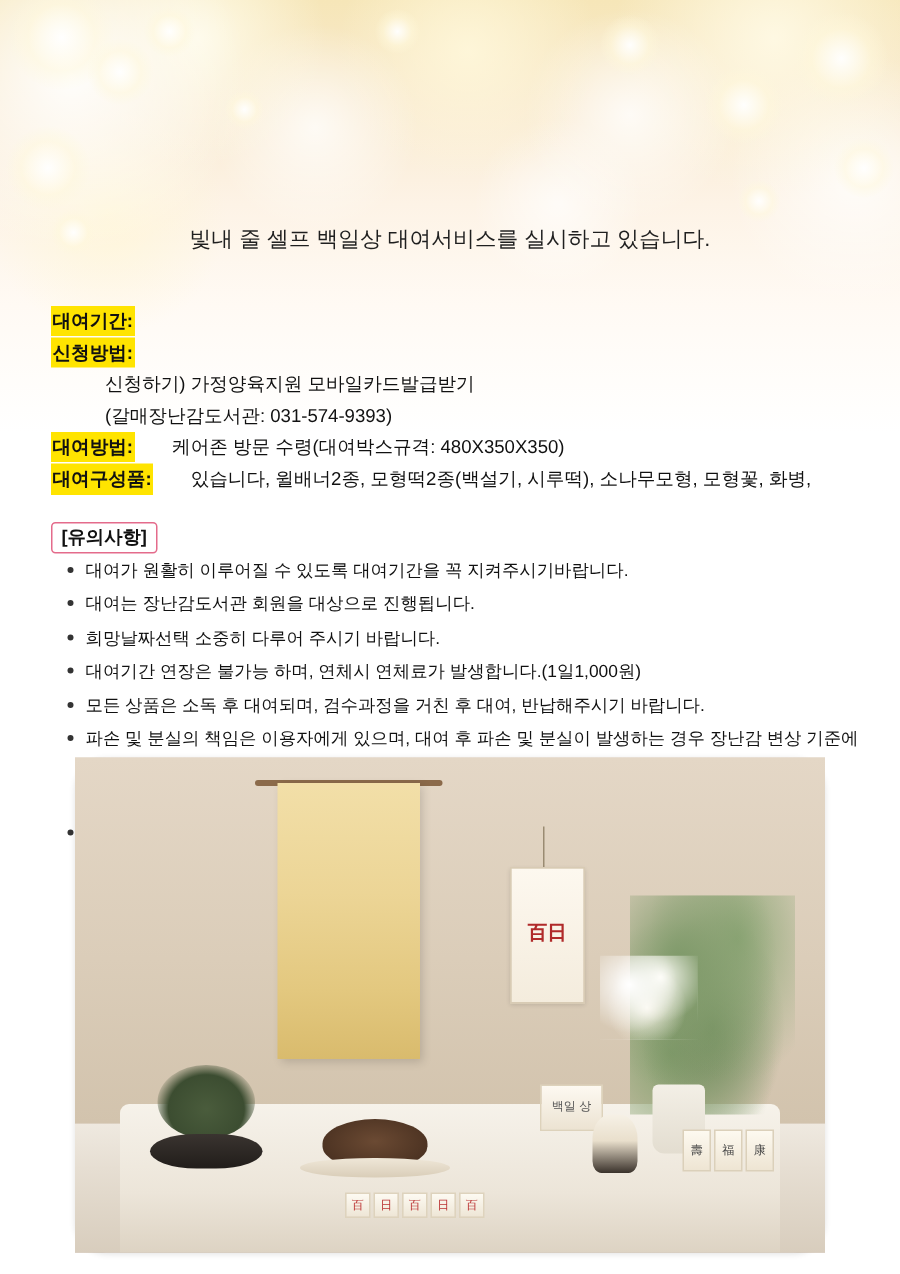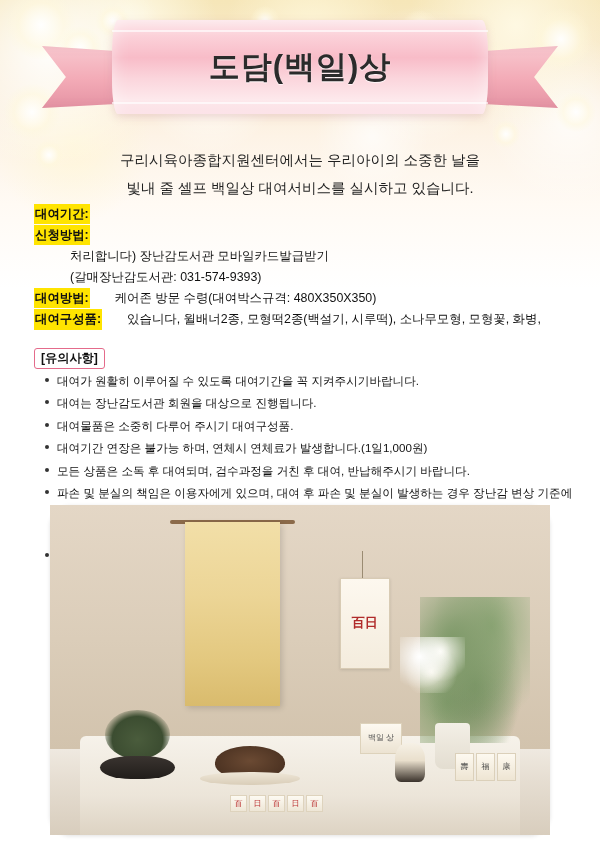--- a/index.html
+++ b/index.html
@@ -443,66 +443,56 @@
     <div class="bokeh" style="left:150px;top:60px;width:26px;height:26px;"></div>
     <div class="bokeh" style="left:250px;top:6px;width:30px;height:30px;"></div>
     <div class="bokeh" style="left:400px;top:10px;width:40px;height:40px;"></div>
     <div class="bokeh" style="left:470px;top:44px;width:52px;height:52px;"></div>
     <div class="bokeh" style="left:530px;top:8px;width:62px;height:62px;"></div>
     <div class="bokeh" style="left:556px;top:92px;width:40px;height:40px;"></div>
     <div class="bokeh" style="left:492px;top:120px;width:28px;height:28px;"></div>
     <div class="bokeh" style="left:34px;top:140px;width:30px;height:30px;"></div>
   </div>
 
-  <div class="banner-wrap">
-    <div class="banner-tail left"></div>
-    <div class="banner-tail right"></div>
-    <div class="banner-fold left"></div>
-    <div class="banner-fold right"></div>
-    <div class="banner-main">
-      <div class="banner-title">도담(백일)상</div>
-    </div>
-  </div>
 
   <div class="intro">
-    <div>구리시육아종합지원센터에서는 우리아이의 소중한 날을</div>
     <div>빛내 줄 셀프 백일상 대여서비스를 실시하고 있습니다.</div>
   </div>
 
   <div class="info">
 
     <div class="info-row">
       <span class="hl">대여기간:</span>
     </div>
 
     <div class="info-row">
       <span class="hl">신청방법:</span>
     </div>
 
-    <div class="info-sub">처리합니다) 장난감도서관 모바일카드발급받기</div>
+    <div class="info-sub">신청하기) 가정양육지원 모바일카드발급받기</div>
     <div class="info-sub">(갈매장난감도서관: 031-574-9393)</div>
 
     <div class="info-row">
       <span class="hl">대여방법:</span>
       <span class="info-text">케어존 방문 수령(대여박스규격: 480X350X350)</span>
     </div>
 
     <div class="info-row">
       <span class="hl">대여구성품:</span>
       <span class="info-text">있습니다, 윌배너2종,  모형떡2종(백설기, 시루떡),  소나무모형,  모형꽃,  화병,</span>
     </div>
 
   </div>
 
   <div class="notes-head">[유의사항]</div>
 
   <div class="notes">
     <div class="note-item">대여가 원활히 이루어질 수 있도록 대여기간을 꼭 지켜주시기바랍니다.</div>
     <div class="note-item">대여는 장난감도서관 회원을 대상으로 진행됩니다.</div>
-    <div class="note-item">대여물품은 소중히 다루어 주시기 대여구성품.</div>
+    <div class="note-item">희망날짜선택 소중히 다루어 주시기 바랍니다.</div>
     <div class="note-item">대여기간 연장은 불가능 하며, 연체시 연체료가 발생합니다.(1일1,000원)</div>
     <div class="note-item">모든 상품은 소독 후 대여되며, 검수과정을 거친 후 대여, 반납해주시기  바랍니다.</div>
     <div class="note-item">파손 및 분실의 책임은 이용자에게 있으며, 대여 후 파손 및 분실이 발생하는 경우 장난감 변상 기준에 따라</div>
     <div class="note-sub">처리합니다.</div>
     <div class="note-item" style="margin-top:4px;">장식용 천류의 양면테이프 사용은 지양해주시기 바랍니다.</div>
   </div>
 
   <div class="photo-frame">
     <div class="photo">
       <div class="wall"></div>

